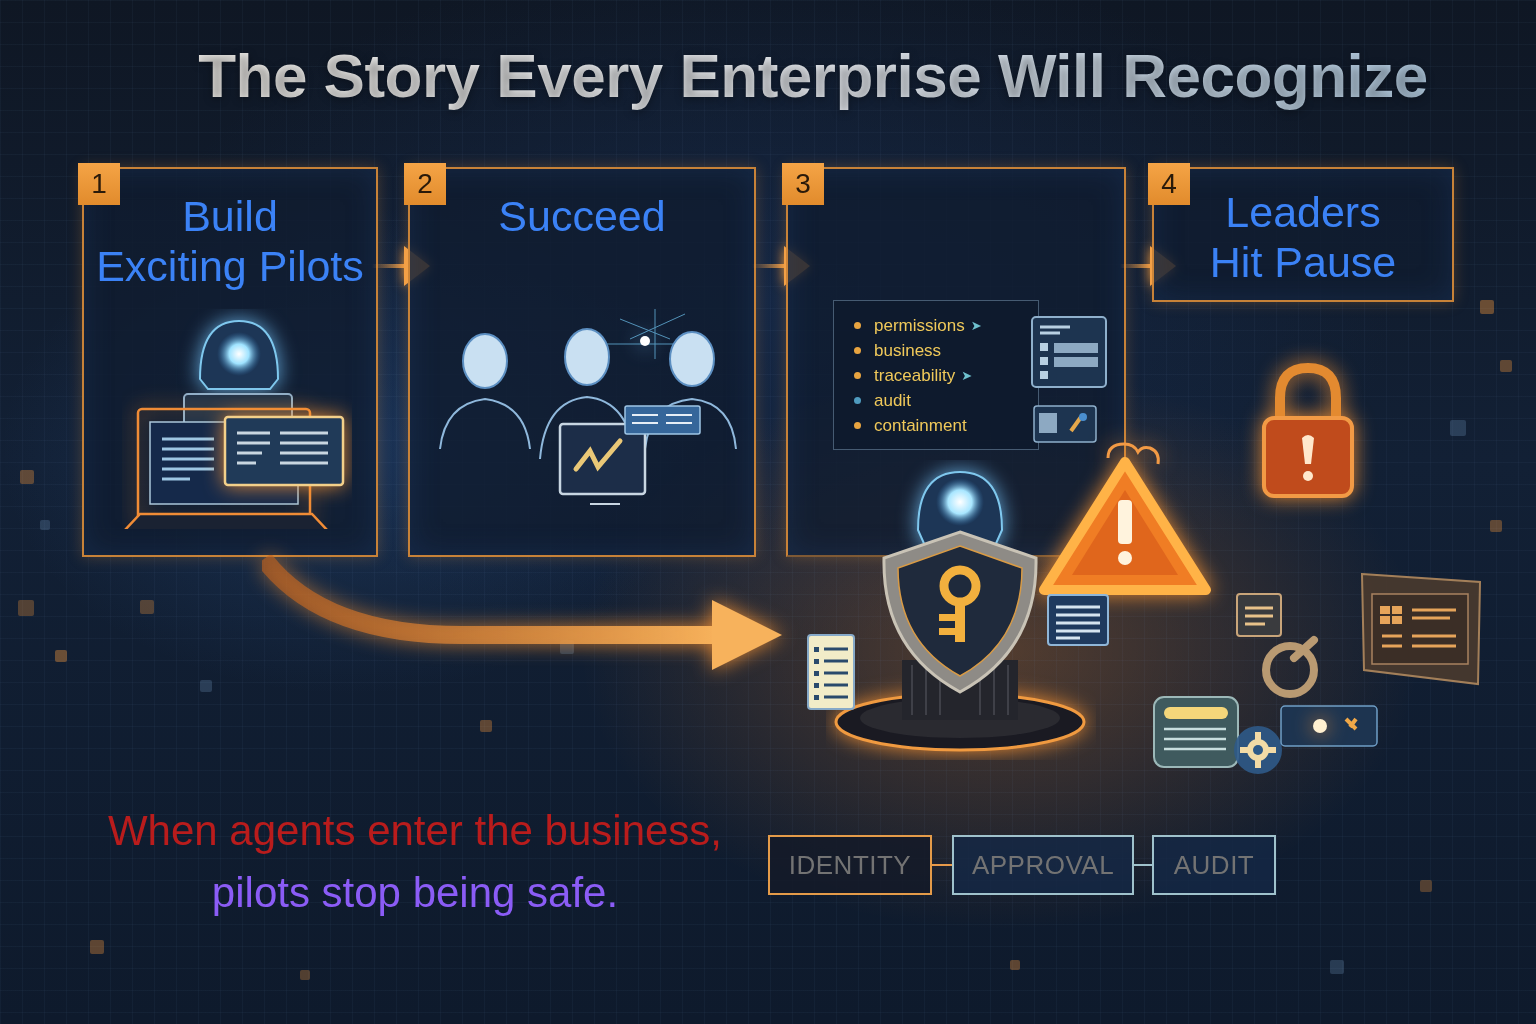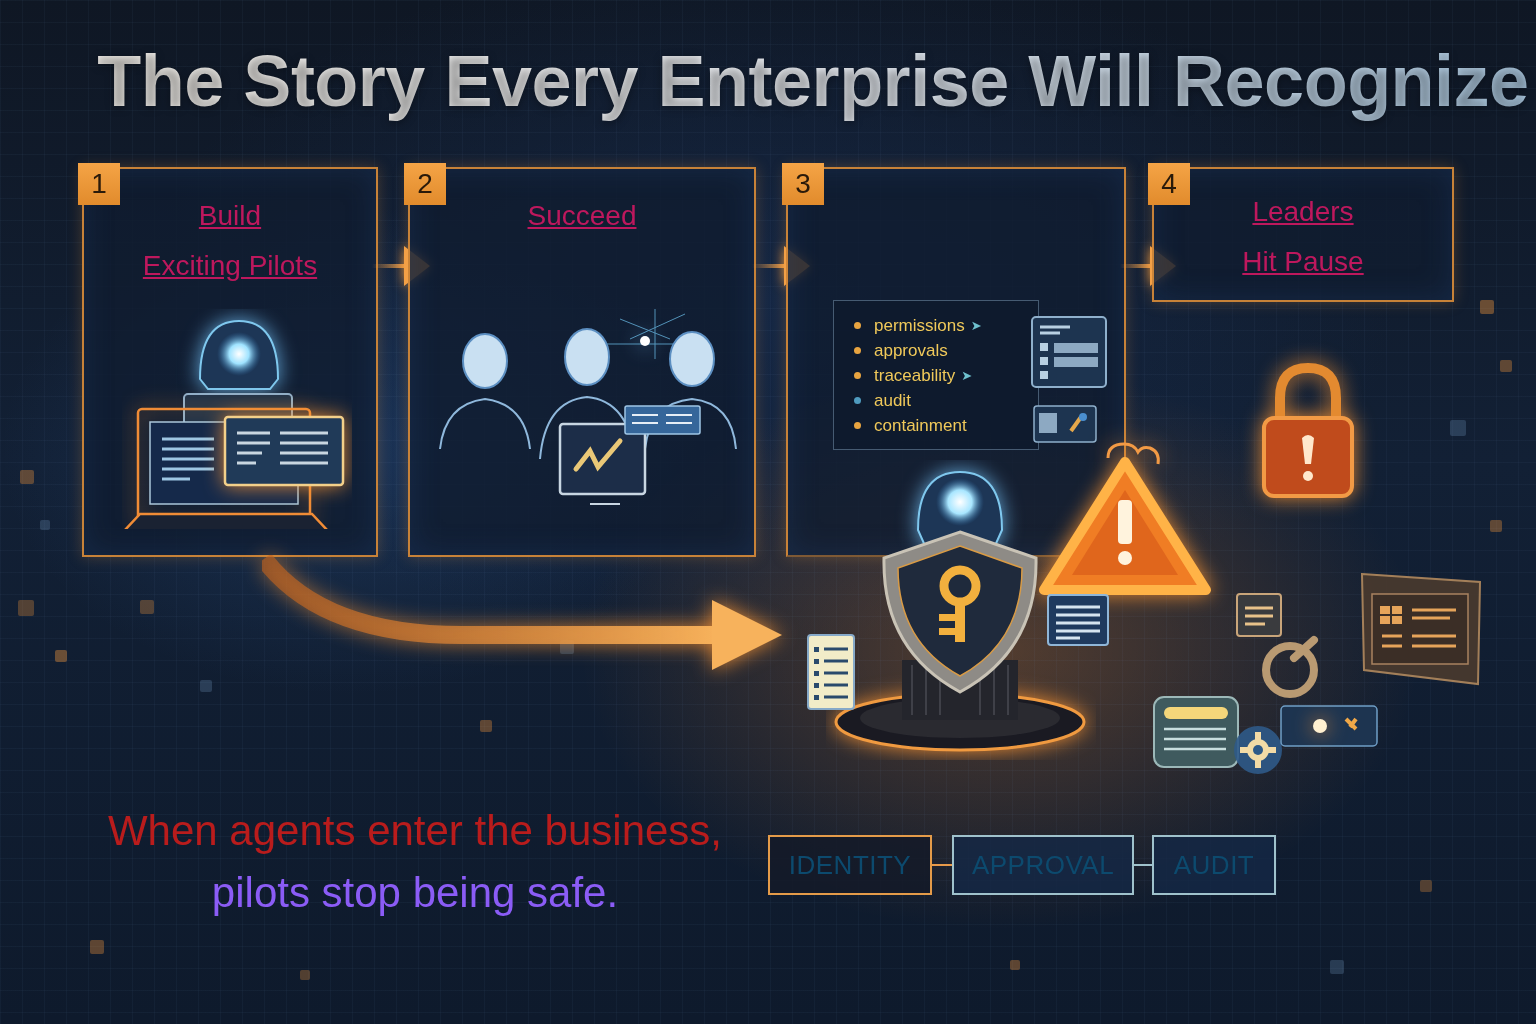--- a/index.html
+++ b/index.html
@@ -22,21 +22,21 @@
       linear-gradient(rgba(120,160,210,0.05) 1px, transparent 1px),
       linear-gradient(90deg, rgba(120,160,210,0.05) 1px, transparent 1px);
     background-size: 22px 22px;
     pointer-events: none;
   }
   .bokeh { position: absolute; border-radius: 2px; pointer-events: none; }
 
   .title {
     position: absolute; left: 0; right: 0; top: 40px;
     text-align: center; padding-left: 90px;
-    font-size: 72px; letter-spacing: -0.5px;
+    font-size: 62px; letter-spacing: -0.5px;
     background: linear-gradient(90deg, #f3efe8 0%, #e8ecf2 55%, #a9c6de 100%);
     -webkit-background-clip: text; background-clip: text; color: transparent;
     text-shadow: 0 2px 8px rgba(0,0,0,0.35);
   }
 
   
   .step {
     position: absolute;
     border: 2px solid rgba(232,148,58,0.85);
     background: rgba(16,28,48,0.82);
@@ -44,23 +44,22 @@
   }
   .step-num {
     position: absolute; left: -6px; top: -6px;
     width: 42px; height: 42px;
     background: linear-gradient(180deg, #f5a446, #e18b2c);
     color: #2a1a0a; font-size: 28px;
     display: flex; align-items: center; justify-content: center;
   }
   .step-title {
     position: absolute; left: 0; right: 0; top: 22px;
-    text-align: center; font-size: 28px; line-height: 50px;
-    color: #be185d;
-    text-decoration: underline;
+    text-align: center; font-size: 43px; line-height: 50px;
+    color: #3b82f6;
   }
   .step-title span { display: block; }
 
   .arrow {
     position: absolute; width: 0; height: 0;
     border-top: 20px solid transparent; border-bottom: 20px solid transparent;
     border-left: 26px solid #f4a148;
     filter: drop-shadow(0 0 6px rgba(255,160,60,0.9));
   }
   .arrow-tail {
@@ -80,21 +79,21 @@
     font-size: 17px; color: #f0c95a;
   }
   .issue .dot { width: 7px; height: 7px; border-radius: 50%; background: #e8a440; margin-right: 13px; }
   .issue .dot.blue { background: #4f9bbf; }
   .issue .chev { margin-left: 6px; color: #6fc2cf; font-size: 13px; }
 
   
   .badge {
     position: absolute; top: 835px; height: 60px;
     display: flex; align-items: center; justify-content: center;
-    font-size: 26px; letter-spacing: 0.5px; color: #0c4a6e;
+    font-size: 26px; letter-spacing: 0.5px; color: #737373;
     background: rgba(20,40,70,0.8);
   }
   .badge.orange { border: 2px solid #e49b49; background: rgba(20,26,40,0.85); }
   .badge.teal { border: 2px solid #9fc2cc; }
 
   .tagline {
     position: absolute; left: 90px; width: 650px; top: 800px;
     text-align: center; font-size: 42px; line-height: 62px;
     color: #c9d8e4;
   }
@@ -222,21 +221,21 @@
 </div>
 
 <div class="issues">
   <div class="issue">
     <span class="dot"></span>
     <span>permissions</span>
     <span class="chev">➤</span>
   </div>
   <div class="issue">
     <span class="dot"></span>
-    <span>approvals</span>
+    <span>business</span>
   </div>
   <div class="issue">
     <span class="dot"></span>
     <span>traceability</span>
     <span class="chev">➤</span>
   </div>
   <div class="issue">
     <span class="dot blue"></span>
     <span>audit</span>
   </div>

